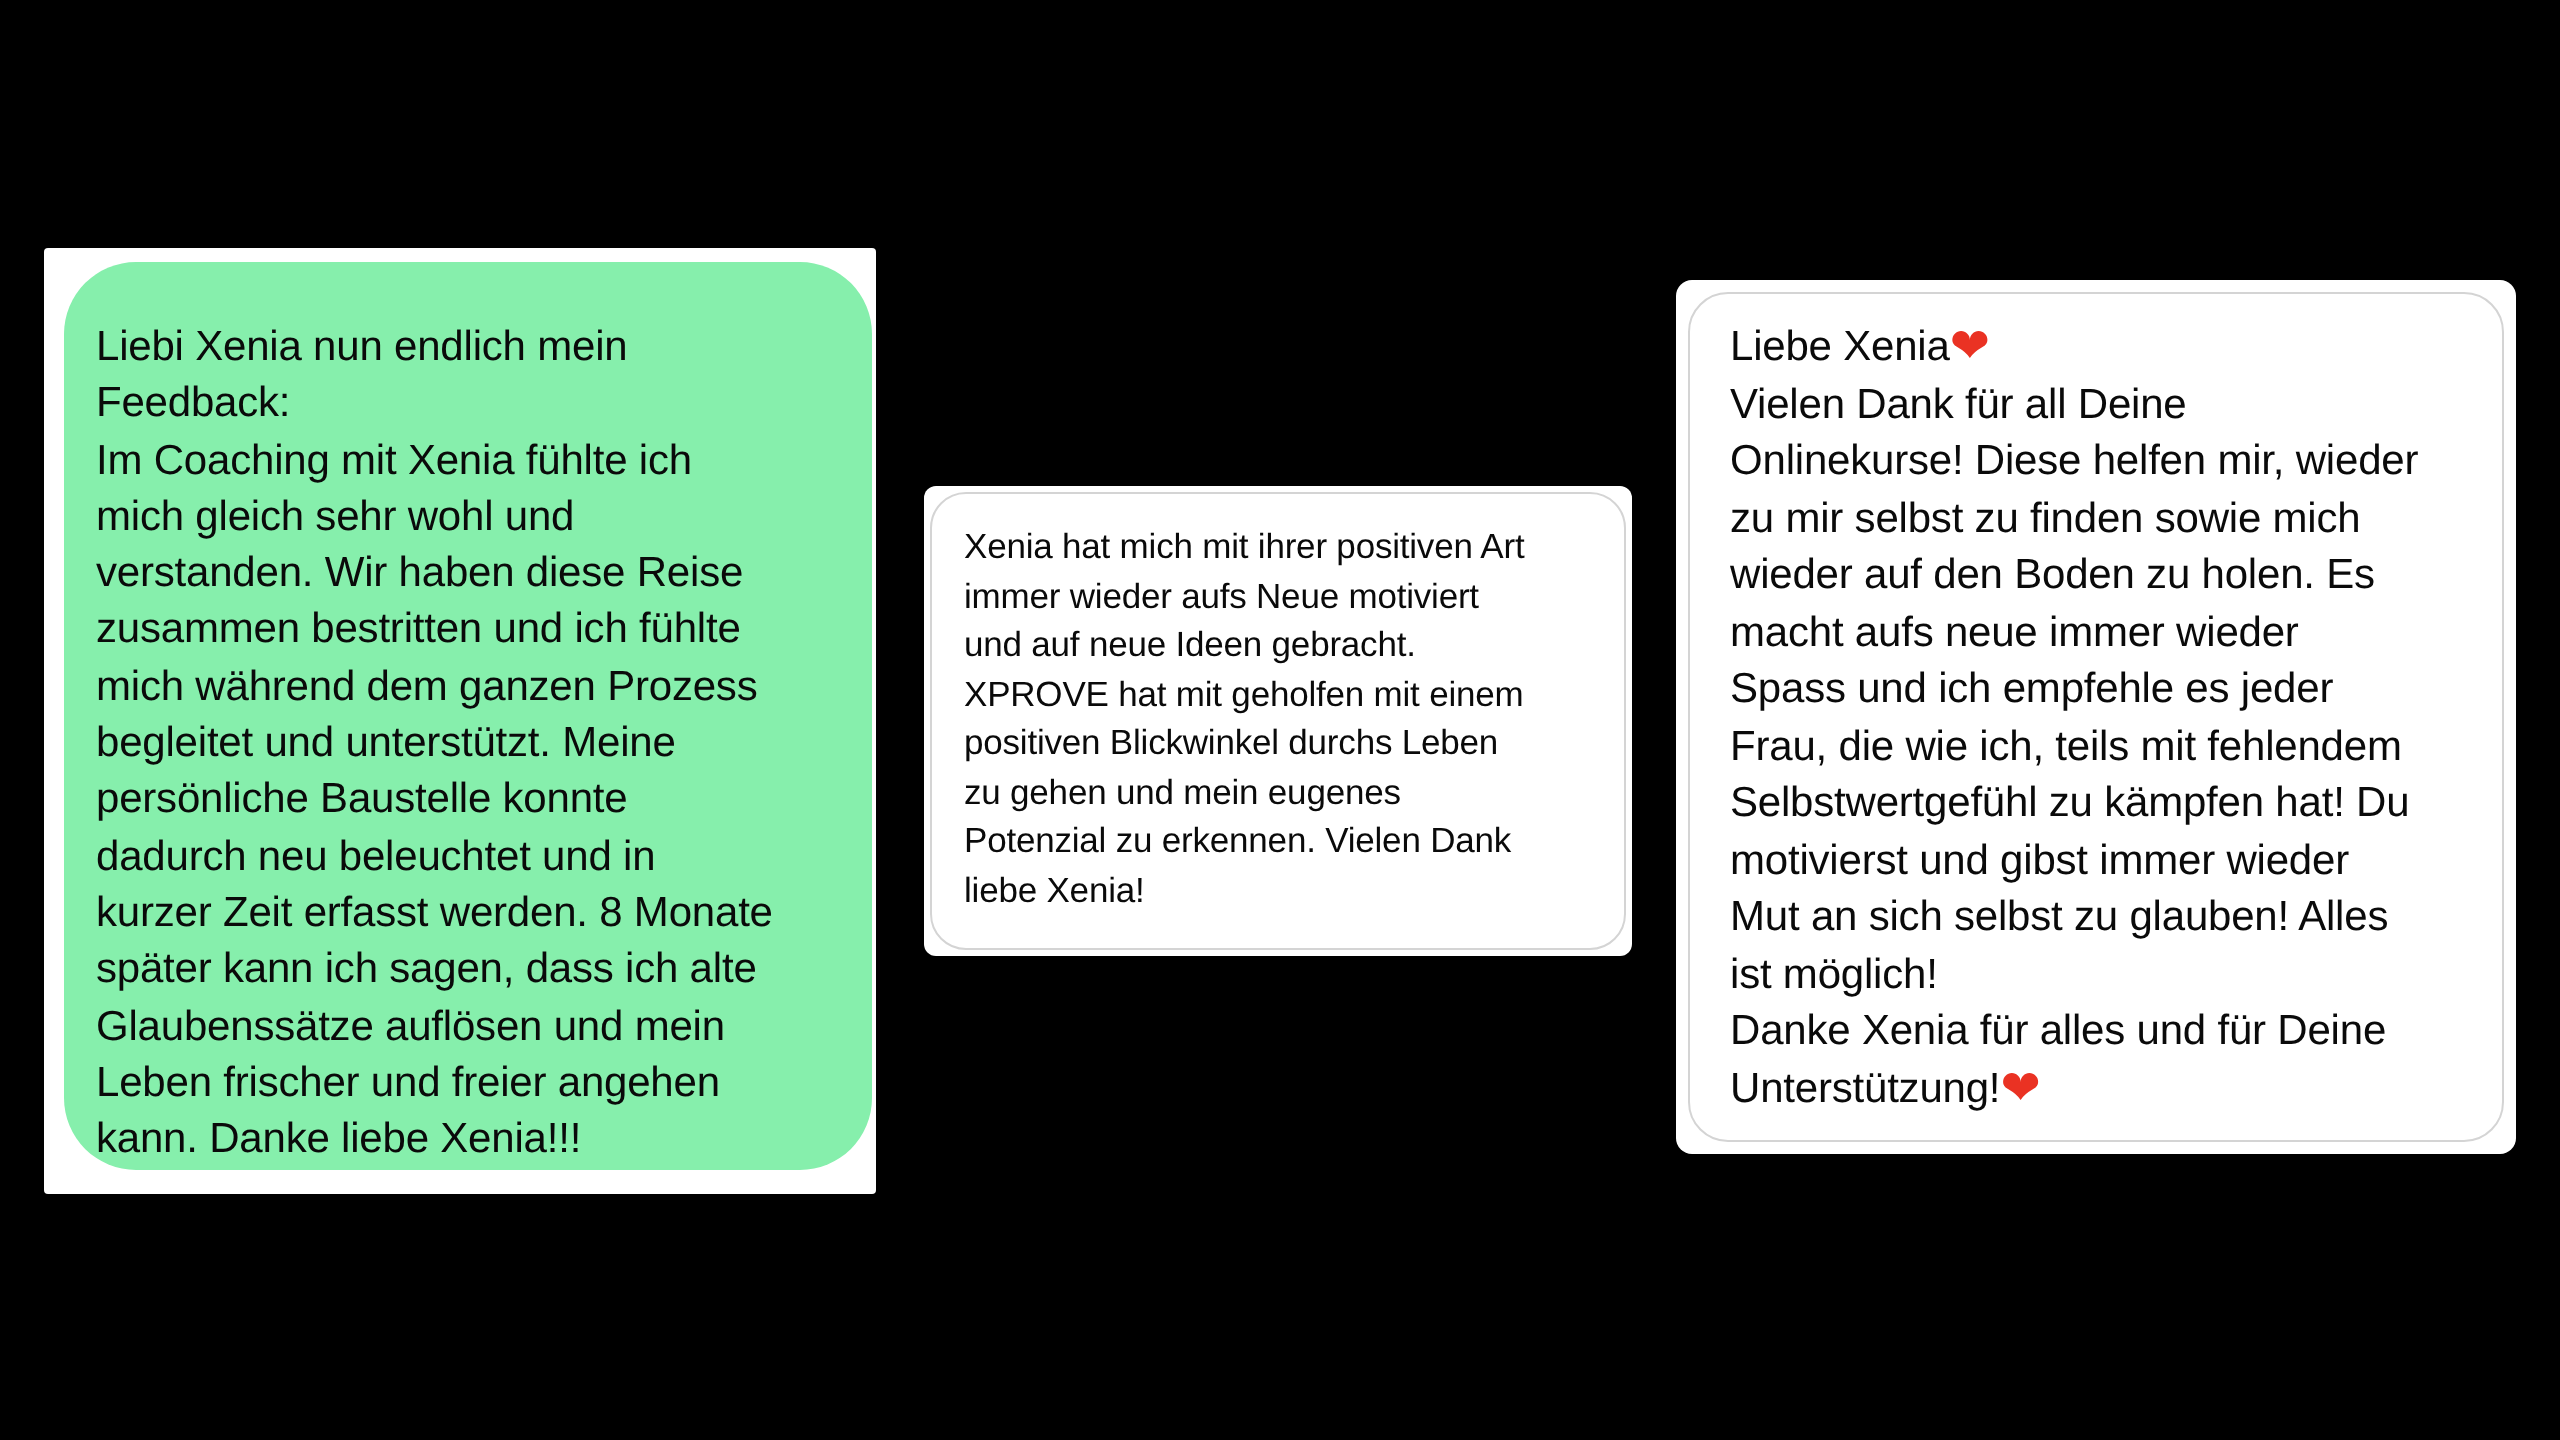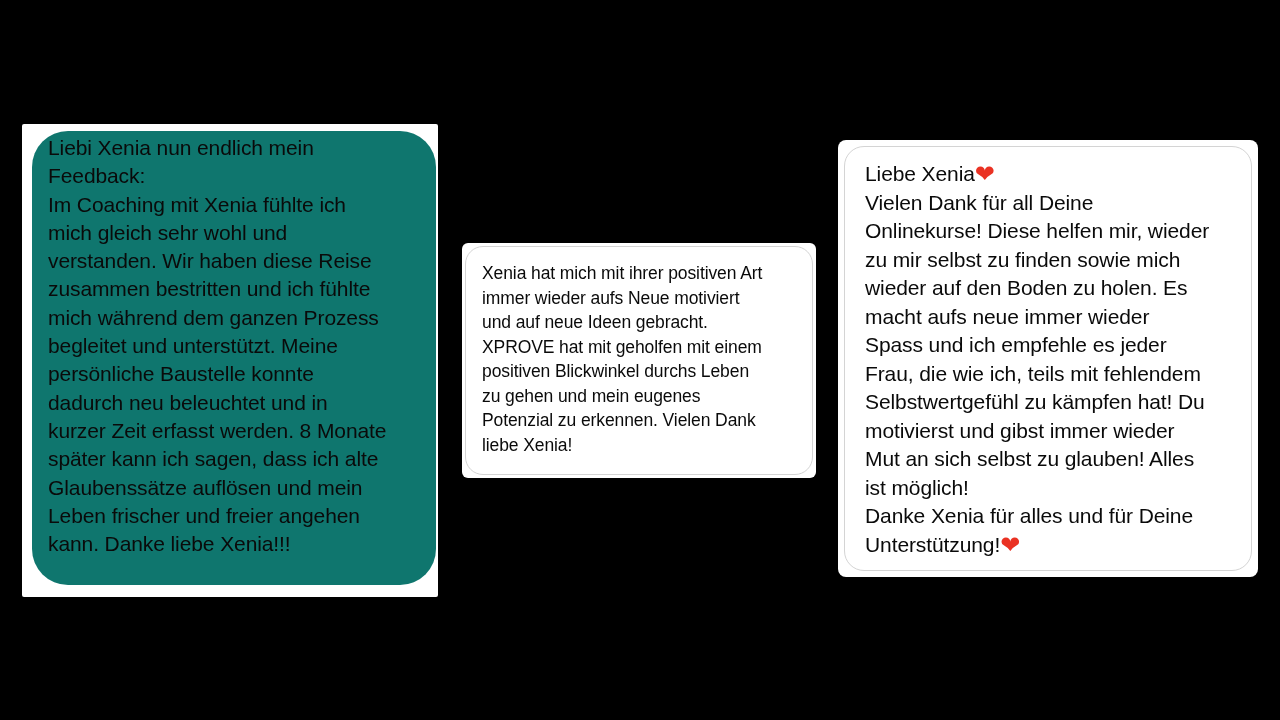--- a/index.html
+++ b/index.html
@@ -24,23 +24,23 @@
     background: #ffffff;
   }
   .card-left   { left: 22px;  top: 124px; width: 416px; height: 473px; border-radius: 2px; }
   .card-middle { left: 462px; top: 243px; width: 354px; height: 235px; border-radius: 6px; }
   .card-right  { left: 838px; top: 140px; width: 420px; height: 437px; border-radius: 8px; }
 
   .bubble-gray {
     position: absolute;
     left: 10px; top: 7px;
     width: 404px; height: 454px;
-    background: #0f766e;
+    background: #86efac;
     border-radius: 36px;
-    padding: 3px 16px;
+    padding: 29px 16px;
     box-sizing: border-box;
   }
   .bubble-outline {
     position: absolute;
     box-sizing: border-box;
     background: #ffffff;
     border: 1.5px solid #d4d4d4;
   }
   .card-middle .bubble-outline {
     inset: 3px;

